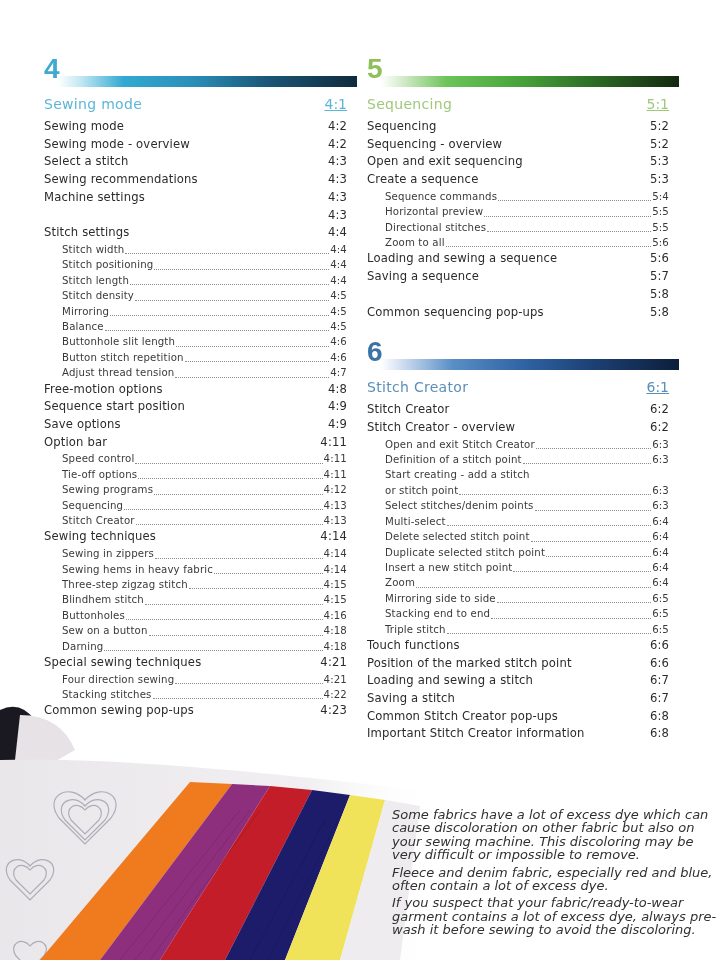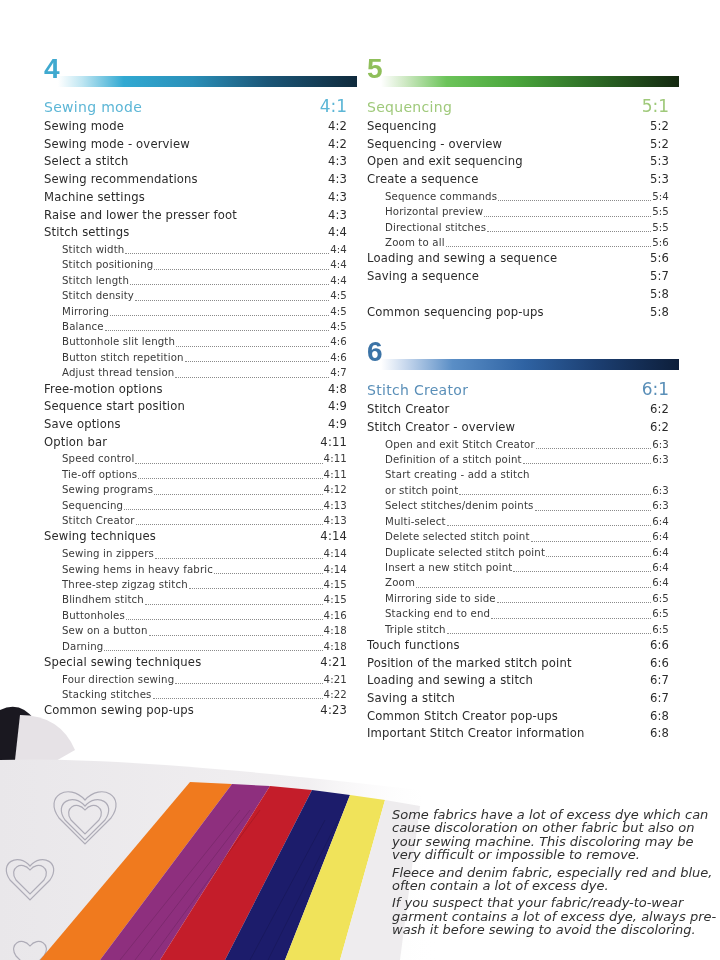--- a/index.html
+++ b/index.html
@@ -6,21 +6,21 @@
   body { width:720px; height:960px; background:#ffffff; position:relative; overflow:hidden;
          font-family:"DejaVu Sans", sans-serif; color:#2b2b2b; }
   .col { position:absolute; }
   .col-left { left:44px; top:54px; width:303px; }
   .col-right { left:367px; top:54px; width:302px; }
   .chap { position:relative; height:42px; }
   .chap-num { position:absolute; left:0; top:0; font-family:"Liberation Sans", sans-serif; font-weight:bold; font-size:28px; line-height:30px; }
   .chap-bar { position:absolute; left:14px; right:-10px; top:22px; height:11px; }
   .chap-title-row { display:flex; justify-content:space-between; align-items:baseline; height:20px; margin-bottom:2px; }
   .chap-title { font-size:14px; letter-spacing:0.3px; }
-  .chap-page { font-size:17px; }
+  .chap-page { font-size:14px;text-decoration:underline; }
   .entry { display:flex; align-items:baseline; font-size:11.6px; line-height:17.7px; letter-spacing:0.15px; white-space:nowrap; }
   .entry .lbl { flex:0 0 auto; }
   .entry .fill { flex:1 1 auto; }
   .entry .pg { flex:0 0 auto; text-align:right; }
   .sub { font-size:10.2px; line-height:15.4px; padding-left:18px; color:#3a3a3a;align-items:flex-end; }
   .sub .fill { border-bottom:1px dotted #8a8a8a; margin:0 1px 3px 1px; height:1px; align-self:flex-end; }
   .sub.noleader .fill { border:none; }
   .bar-blue { background:linear-gradient(90deg, #ffffff 0%, #bfe6f2 8%, #31a9d2 22%, #2a8fb8 45%, #1b5677 70%, #0f2a3c 100%); }
   .bar-green { background:linear-gradient(90deg, #ffffff 0%, #cfe9c4 8%, #6cc45a 22%, #4aa63c 45%, #2c6a25 72%, #142810 100%); }
   .bar-navy { background:linear-gradient(90deg, #ffffff 0%, #c9d9ee 8%, #5a8ec6 24%, #2f63a3 48%, #1c3f72 72%, #0d1e3a 100%); }
@@ -61,21 +61,20 @@
         <span class="lbl">Sewing recommendations</span>
         <span class="fill"></span>
         <span class="pg">4:3</span>
       </div>
       <div class="entry">
         <span class="lbl">Machine settings</span>
         <span class="fill"></span>
         <span class="pg">4:3</span>
       </div>
       <div class="entry">
-        <span class="lbl">Raise and lower the presser foot</span>
         <span class="fill"></span>
         <span class="pg">4:3</span>
       </div>
       <div class="entry">
         <span class="lbl">Stitch settings</span>
         <span class="fill"></span>
         <span class="pg">4:4</span>
       </div>
       <div class="entry sub">
         <span class="lbl">Stitch width</span>

